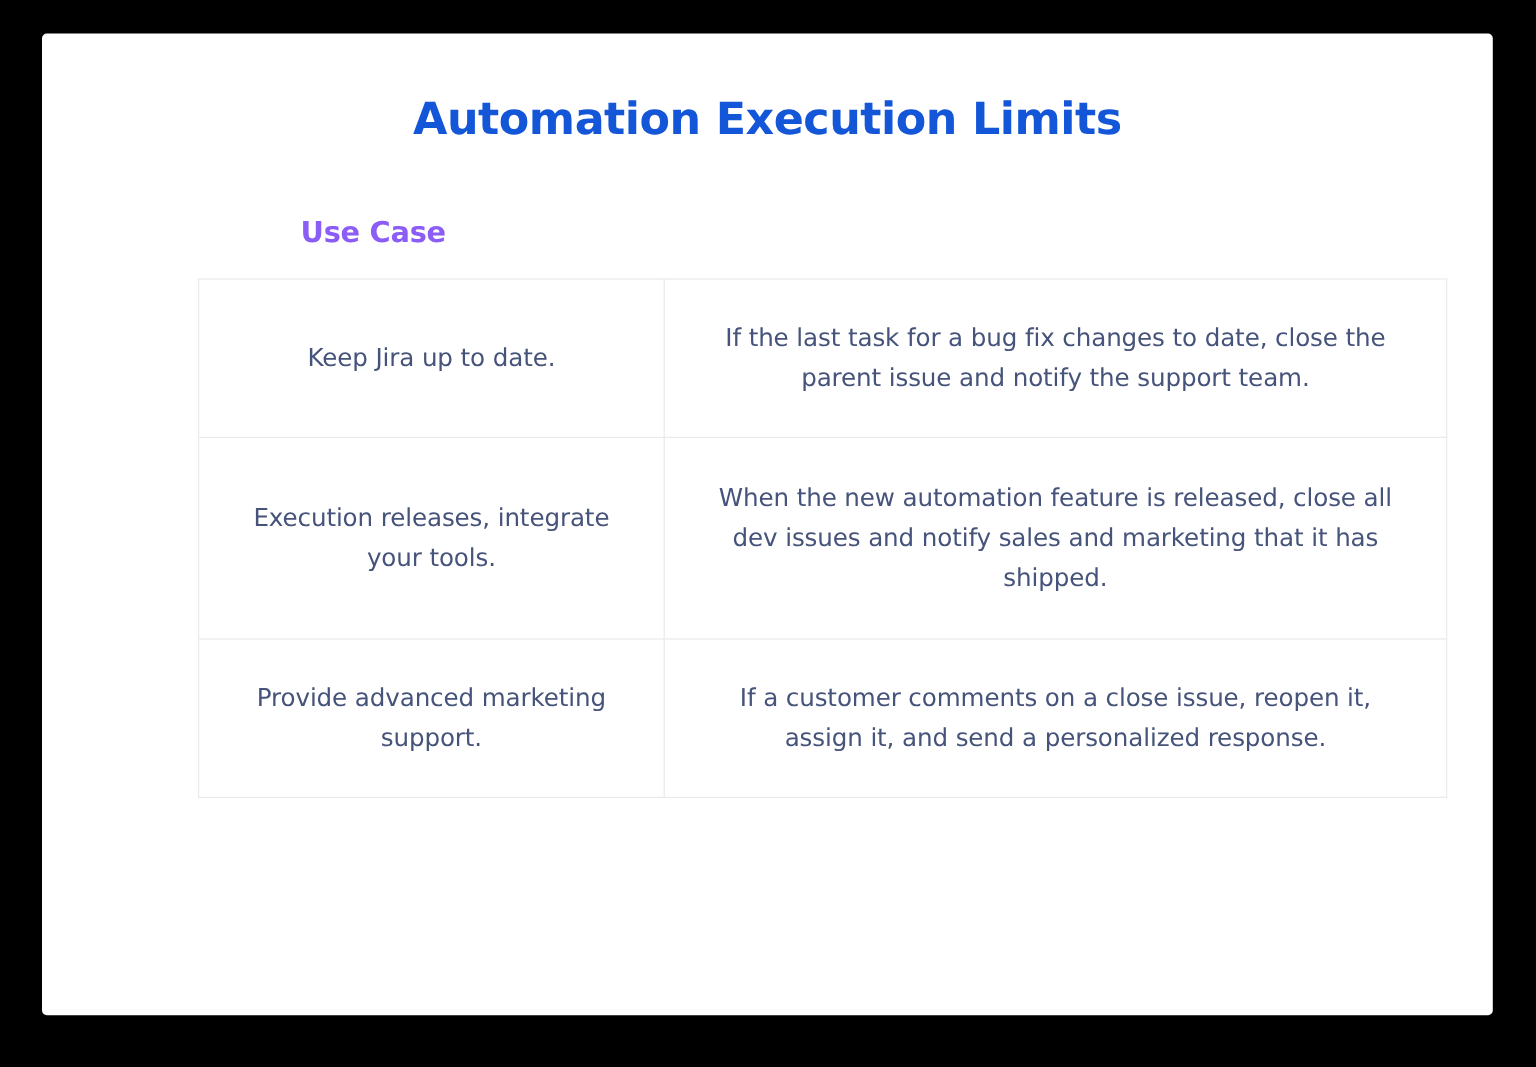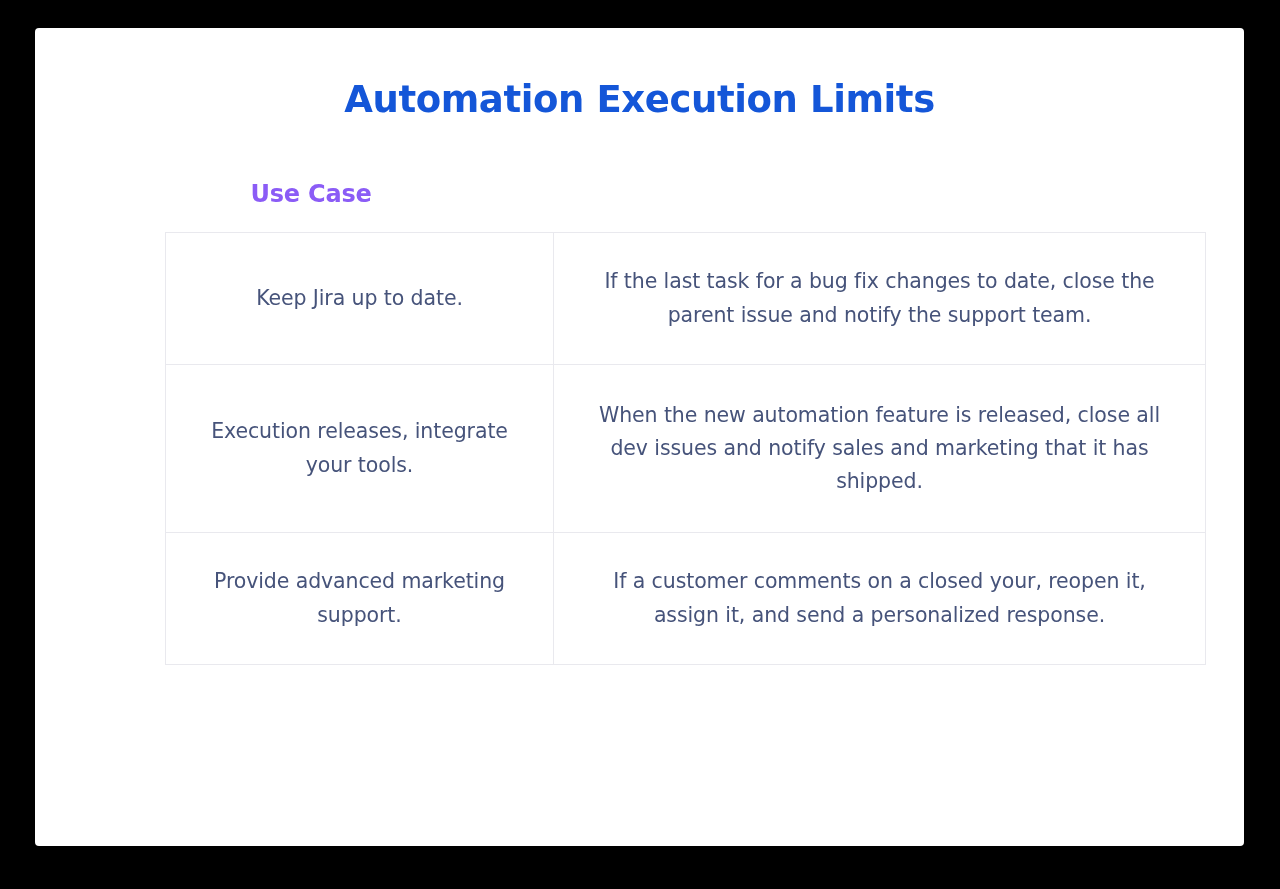--- a/index.html
+++ b/index.html
@@ -113,20 +113,20 @@
         </tr>
 
 
         <tr class="row-h-3">
           <td class="use-case-cell">Execution releases, integrate your tools.</td>
           <td class="rule-cell">When the new automation feature is released, close all dev issues and notify sales and marketing that it has shipped.</td>
         </tr>
 
         <tr class="row-h-4">
           <td class="use-case-cell">Provide advanced marketing support.</td>
-          <td class="rule-cell">If a customer comments on a closed your, reopen it, assign it, and send a personalized response.</td>
+          <td class="rule-cell">If a customer comments on a close issue, reopen it, assign it, and send a personalized response.</td>
         </tr>
 
       </tbody>
     </table>
 
   </div>
 </div>
 
 </body></html>

